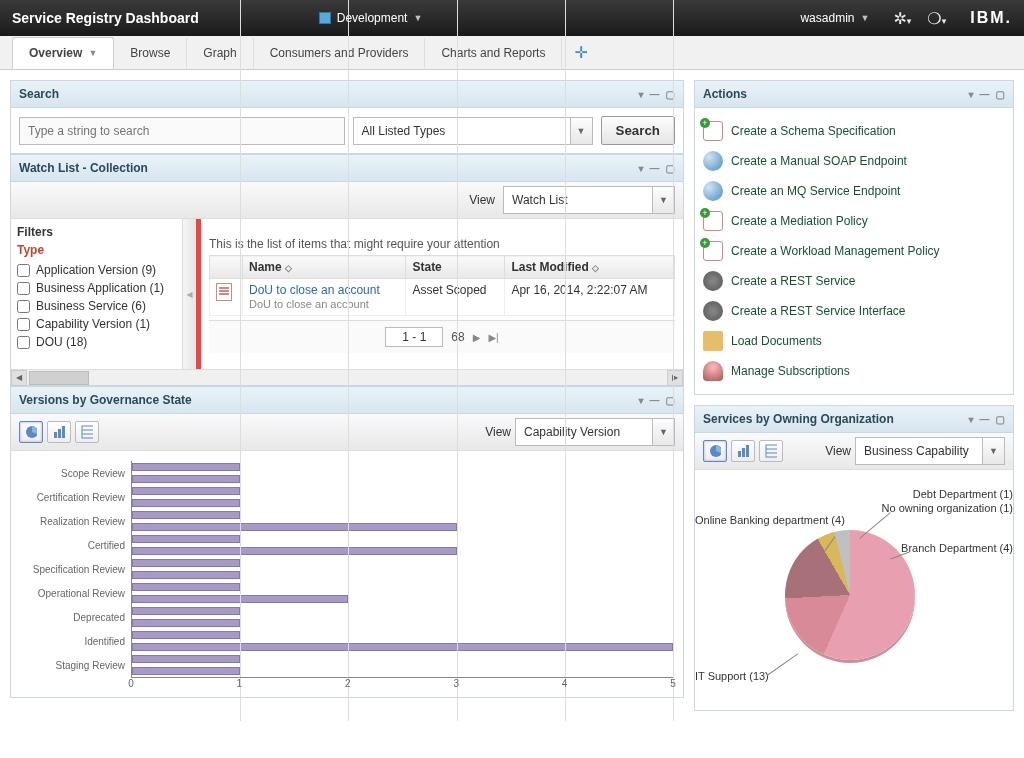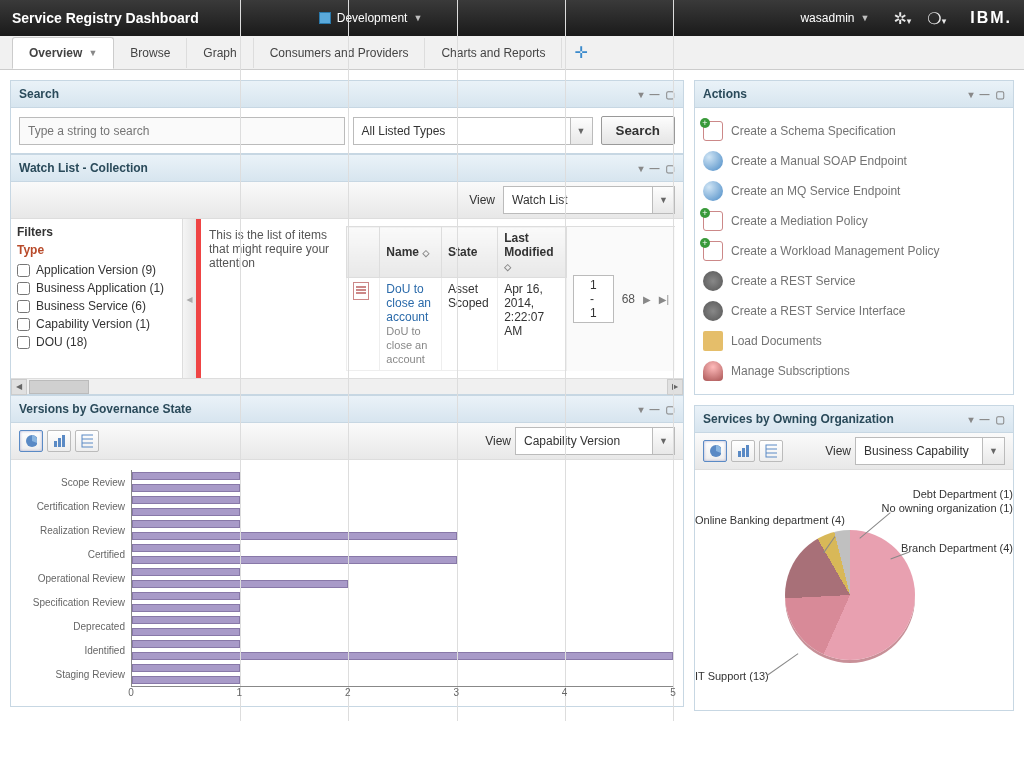--- a/index.html
+++ b/index.html
@@ -38,21 +38,21 @@
 .wl-body { display: flex; min-height: 150px; }
 .filters { width: 190px; border-right: 6px solid #ef4444; padding: 6px; position: relative; }
 .filters h4 { font-size: 12px; margin-bottom: 4px; }
 .filters .type-lbl { color: #b84a2a; font-weight: bold; font-size: 12px; margin: 4px 0; }
 .filter-item { display: flex; align-items: center; padding: 2px 0; font-size: 12px; }
 .filter-item input { margin-right: 6px; }
 .handle { position: absolute; right: -1px; top: 0; bottom: 0; width: 14px; background: linear-gradient(90deg,#f5f5f5,#e5e5e5); border-left: 1px solid #ddd; cursor: col-resize; display:flex; align-items:center; justify-content:center; color:#aaa; font-size:12px; }
 .scrollbar-h { height: 16px; background: #f0f0f0; border-top: 1px solid #ddd; display: flex; align-items: center; }
 .scrollbar-h .sb-btn { width: 16px; height: 16px; background: #e0e0e0; border: 1px solid #ccc; display:flex;align-items:center;justify-content:center;font-size:8px;color:#666; }
 .scrollbar-h .thumb { width: 60px; height: 14px; background: #d0d0d0; border: 1px solid #bbb; margin-left: 2px; }
-.wl-main { flex: 1; padding: 7px 8px; display: flex; flex-direction: row; }
+.wl-main { flex: 1; padding: 16px 8px; display: flex; flex-direction: column; }
 .wl-desc { color: #555; font-size: 12px; padding: 2px 0 4px 0; }
 .wl-table { border-collapse: collapse; width: 100%; }
 .wl-table th { background: linear-gradient(#fafafa,#e8e8e8); border: 1px solid #ddd; padding: 4px 6px; text-align: left; font-weight: bold; font-size: 12px; }
 .wl-table td { border: 1px solid #eee; padding: 4px 6px; font-size: 12px; vertical-align: top; }
 .doc-ico { display: inline-block; width: 16px; height: 18px; background: #fff; border: 1px solid #c88; position: relative; vertical-align: top; margin-right: 4px; }
 .doc-ico::before { content:""; position:absolute; top:3px; left:2px; right:2px; height:2px; background:#c88; box-shadow: 0 3px 0 #c88, 0 6px 0 #c88; }
 .wl-link { color: #2a6aaa; cursor: pointer; }
 .wl-sub { color: #888; font-size: 11px; }
 .pager { display: flex; align-items: center; justify-content: center; gap: 8px; padding: 6px; border-top: 1px solid #ddd; background: #fafafa; }
 .pager .pgbox { border: 1px solid #bbb; padding: 2px 16px; background: #fff; }
@@ -60,21 +60,21 @@
 .pager .pgbtn { color: #888; cursor: pointer; font-size: 10px; }
 .action-list { list-style: none; }
 .action-item { display: flex; align-items: center; padding: 5px 0; cursor: pointer; }
 .action-item .aico { width: 20px; height: 20px; margin-right: 8px; border-radius: 3px; position: relative; flex-shrink: 0; }
 .action-item .aico.doc { background: #fff; border: 1px solid #c88; }
 .action-item .aico.doc::after { content:"+"; position:absolute; top:-4px; left:-4px; background:#3a9a3a; color:#fff; width:10px; height:10px; border-radius:50%; font-size:9px; line-height:10px; text-align:center; }
 .action-item .aico.globe { background: radial-gradient(circle at 30% 30%, #d0e5f5, #4a8ac5); border-radius: 50%; }
 .action-item .aico.gear { background: radial-gradient(circle, #888, #555); border-radius: 50%; }
 .action-item .aico.folder { background: #e5be6a; border-radius: 2px; }
 .action-item .aico.user { background: radial-gradient(circle at 50% 30%, #fbb, #a55); border-radius: 50% 50% 20% 20%; }
-.action-item a { color: #737373; text-decoration: none; }
+.action-item a { color: #14532d; text-decoration: none; }
 .chart-toolbar { background: linear-gradient(#fafafa,#e8e8e8); padding: 4px 8px; display: flex; align-items: center; gap: 4px; border-bottom: 1px solid #ddd; }
 .chart-btn { border: 1px solid #bbb; background: linear-gradient(#fff,#eee); padding: 3px 5px; cursor: pointer; border-radius: 2px; font-size: 11px; display:inline-flex; align-items:center; justify-content:center; width:24px; height:22px; }
 .chart-btn.active { border-color: #5a8ac5; box-shadow: inset 0 0 3px #aac; }
 .bar-chart { padding: 10px 10px 4px 10px; }
 .bar-row { display: flex; align-items: center; height: 24px; }
 .bar-lbl { width: 110px; text-align: right; font-size: 10px; color: #666; padding-right: 6px; }
 .bar-track { flex: 1; position: relative; border-left: 1px solid #888; height: 100%; }
 .bar-grid { position: absolute; top: -9999px; bottom: -9999px; border-left: 1px solid #ddd; }
 .bar-seg { height: 8px; background: #a89ac8; border: 1px solid #8878a8; }
 .axis-row { display: flex; }
@@ -308,41 +308,41 @@
                 <div class="bar-grid" style="left:20%"></div>
                 <div class="bar-grid" style="left:40%"></div>
                 <div class="bar-grid" style="left:60%"></div>
                 <div class="bar-grid" style="left:80%"></div>
                 <div class="bar-grid" style="left:100%"></div>
                 <div class="bar-seg" style="position:absolute;top:2px;left:0;width:20%;height:8px;"></div>
                 <div class="bar-seg" style="position:absolute;bottom:2px;left:0;width:60%;height:8px;"></div>
               </div>
             </div>
             <div class="bar-row">
+              <div class="bar-lbl">Specification Review</div>
+              <div class="bar-track">
+                <div class="bar-grid" style="left:20%"></div>
+                <div class="bar-grid" style="left:40%"></div>
+                <div class="bar-grid" style="left:60%"></div>
+                <div class="bar-grid" style="left:80%"></div>
+                <div class="bar-grid" style="left:100%"></div>
+                <div class="bar-seg" style="position:absolute;top:2px;left:0;width:20%;height:8px;"></div>
+                <div class="bar-seg" style="position:absolute;bottom:2px;left:0;width:20%;height:8px;"></div>
+              </div>
+            </div>
+            <div class="bar-row">
               <div class="bar-lbl">Operational Review</div>
               <div class="bar-track">
                 <div class="bar-grid" style="left:20%"></div>
                 <div class="bar-grid" style="left:40%"></div>
                 <div class="bar-grid" style="left:60%"></div>
                 <div class="bar-grid" style="left:80%"></div>
                 <div class="bar-grid" style="left:100%"></div>
                 <div class="bar-seg" style="position:absolute;top:2px;left:0;width:20%;height:8px;"></div>
                 <div class="bar-seg" style="position:absolute;bottom:2px;left:0;width:40%;height:8px;"></div>
-              </div>
-            </div>
-            <div class="bar-row">
-              <div class="bar-lbl">Specification Review</div>
-              <div class="bar-track">
-                <div class="bar-grid" style="left:20%"></div>
-                <div class="bar-grid" style="left:40%"></div>
-                <div class="bar-grid" style="left:60%"></div>
-                <div class="bar-grid" style="left:80%"></div>
-                <div class="bar-grid" style="left:100%"></div>
-                <div class="bar-seg" style="position:absolute;top:2px;left:0;width:20%;height:8px;"></div>
-                <div class="bar-seg" style="position:absolute;bottom:2px;left:0;width:20%;height:8px;"></div>
               </div>
             </div>
             <div class="bar-row">
               <div class="bar-lbl">Deprecated</div>
               <div class="bar-track">
                 <div class="bar-grid" style="left:20%"></div>
                 <div class="bar-grid" style="left:40%"></div>
                 <div class="bar-grid" style="left:60%"></div>
                 <div class="bar-grid" style="left:80%"></div>
                 <div class="bar-grid" style="left:100%"></div>

